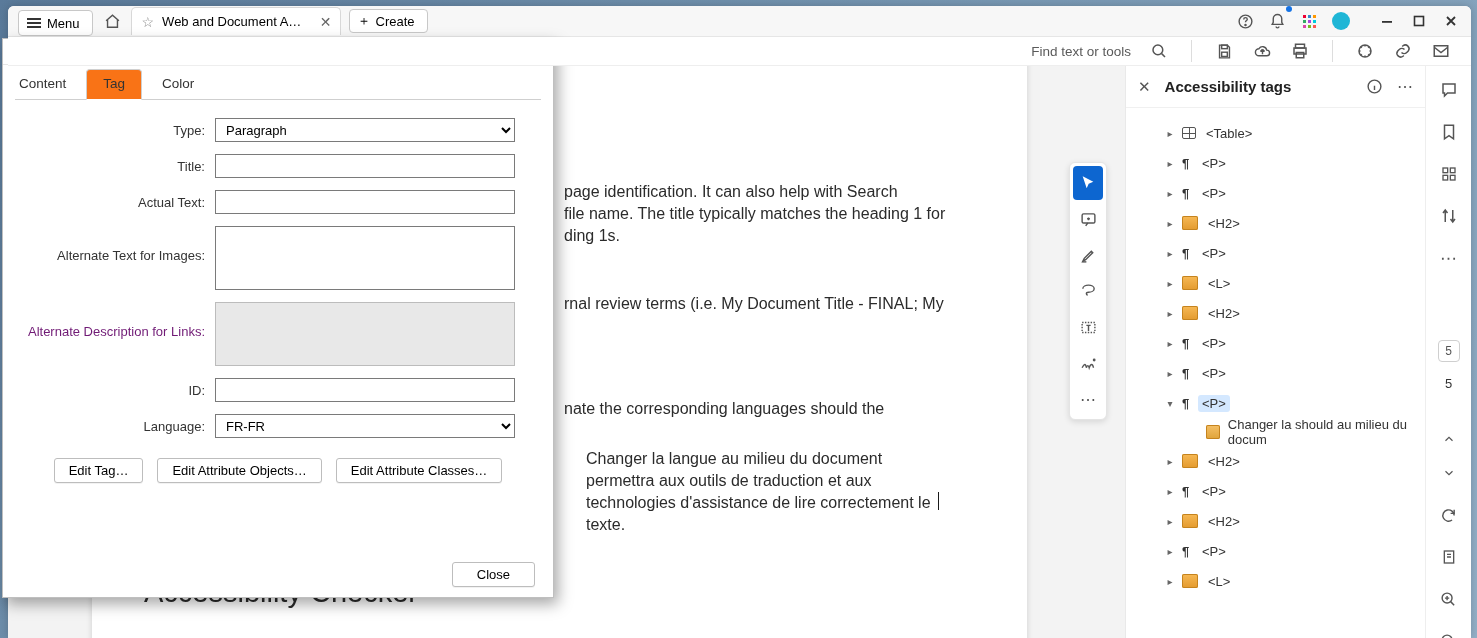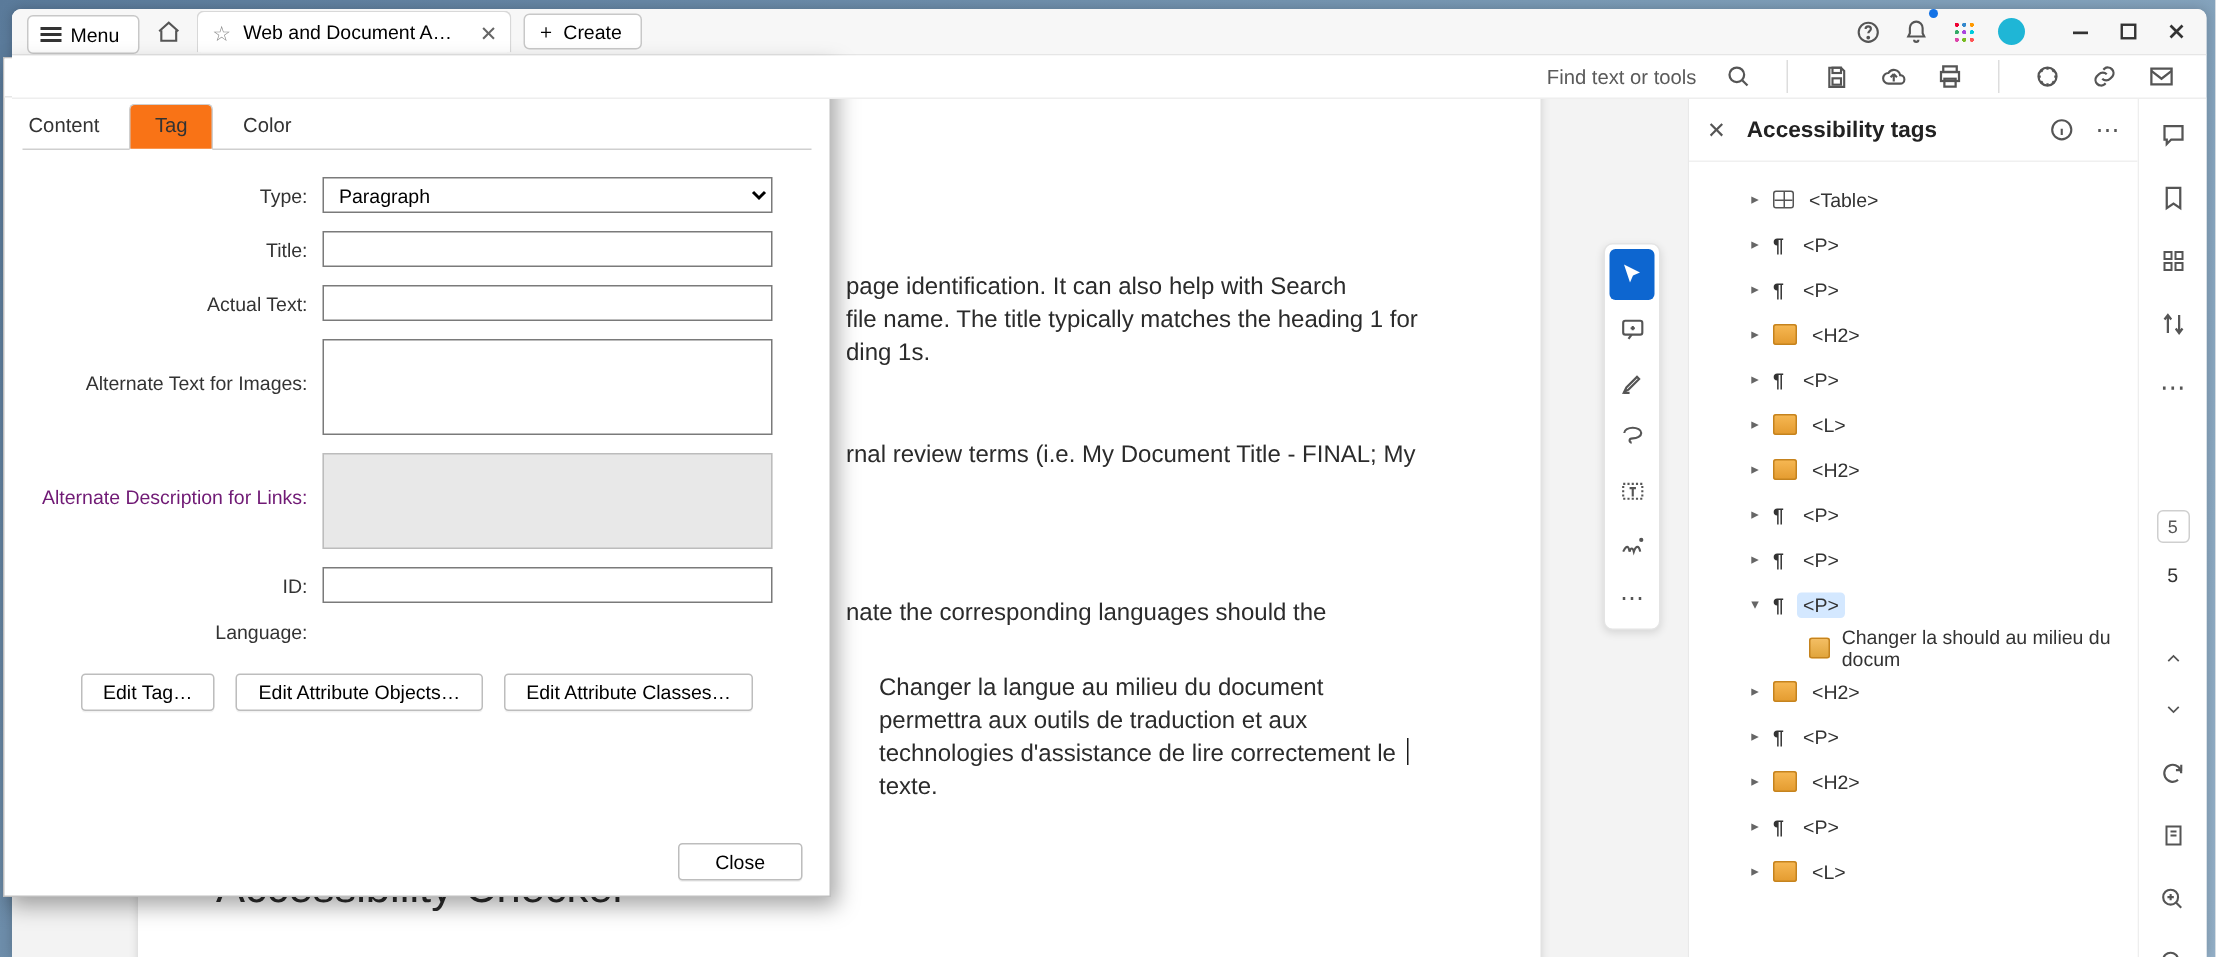--- a/index.html
+++ b/index.html
@@ -443,20 +443,21 @@
     <div class="frow" style="align-items:flex-start;">
         <span class="flab dis" style="padding-top:22px;">Alternate Description for Links:</span>
       <textarea class="dis" disabled="" style=""></textarea>
       </div>
     <div class="frow" style="margin-top:12px;">
         <span class="flab">ID:</span>
       <input type="text" style="">
       </div>
     <div class="frow">
         <span class="flab">Language:</span>
+      <select><option>FR-FR</option></select>
       </div>
     <div class="btnrow">
       <button class="pbtn">Edit Tag…</button>
       <button class="pbtn">Edit Attribute Objects…</button>
       <button class="pbtn">Edit Attribute Classes…</button>
     </div>
   </div>
   <div class="closerow">
     <button class="pbtn" style="padding:4px 24px;">Close</button>
   </div>

